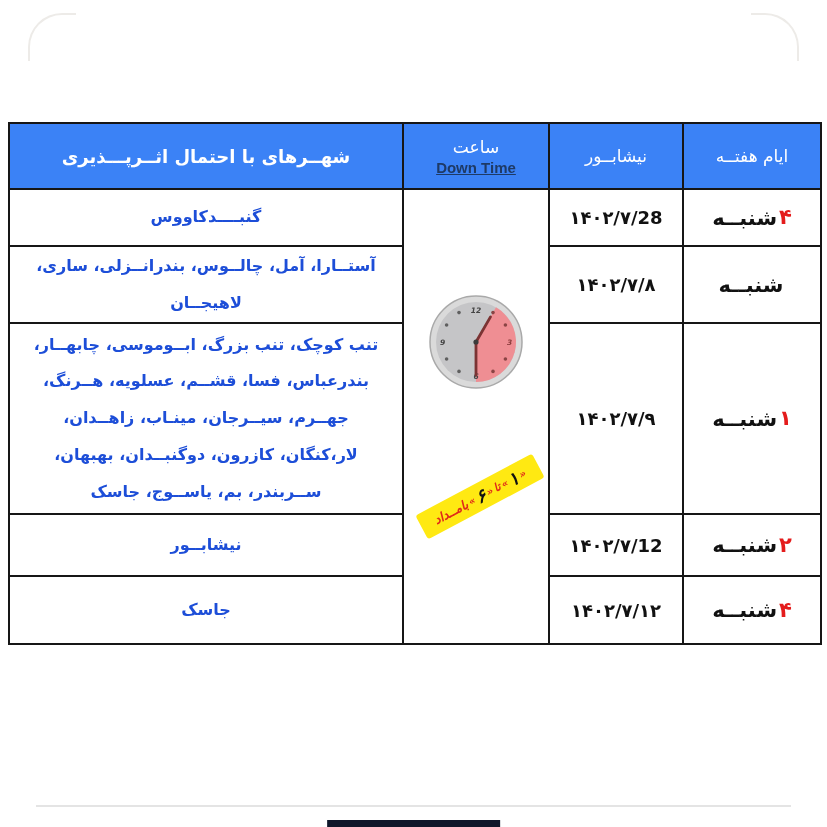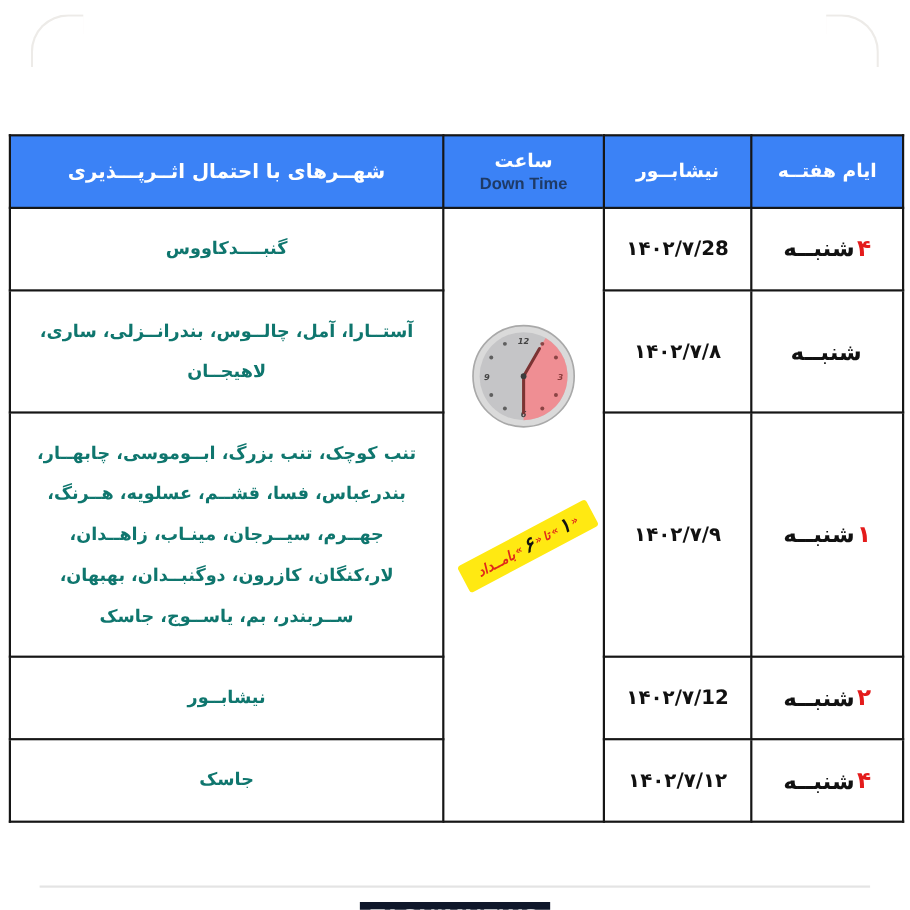--- a/index.html
+++ b/index.html
@@ -16,30 +16,30 @@
   table.sched{
     position:absolute;left:8px;top:122px;width:812px;
     border-collapse:collapse;table-layout:fixed;direction:rtl;
   }
   .sched th,.sched td{border:2px solid #161616;text-align:center;vertical-align:middle;padding:0;}
   .sched th{
     background:#3b82f6;color:#ffffff;height:64px;
     font-weight:bold;font-size:17px;
   }
   th.cities-h{font-size:18px;}
-  .th-en{color:#1e3a66;font-size:15px;font-weight:bold;font-family:"Liberation Sans",sans-serif;margin-top:2px;}
-  .th-fa{font-size:17px;font-weight:bold;}
+  .th-en{color:#1e3a66;font-size:15px;font-weight:bold;font-family:"Liberation Sans",sans-serif;margin-top:2px;text-decoration:underline;}
+  .th-fa{font-size:17px;font-weight:normal;}
 
   td.day-cell,td.date-cell{font-weight:bold;color:#111;}
   td.date-cell{font-size:18px;letter-spacing:1px;}
   .daywrap{display:flex;align-items:center;justify-content:center;gap:2px;}
   .day-num{color:#e41c1c;font-size:21px;font-weight:bold;line-height:1;}
   .day-txt{font-size:21px;font-weight:bold;}
 
-  td.cities-cell{font-size:16px;font-weight:bold;line-height:2.3;padding:18px 12px;color:#0f766e;margin-top:17px;}
+  td.cities-cell{font-size:16px;font-weight:bold;line-height:2.3;padding:0 12px;color:#1d4ed8;margin-top:17px;}
 
   td.time-cell{position:relative;font-style:italic;}
   .clock{position:absolute;top:102px;left:50%;margin-left:-50px;width:100px;height:100px;}
 
   .banner{
     position:absolute;left:10px;top:293px;width:132px;height:27px;
     background:#ffe912;border-radius:3px;
     transform:rotate(-28deg);
     display:flex;align-items:center;justify-content:center;gap:2px;
     direction:rtl;white-space:nowrap;

